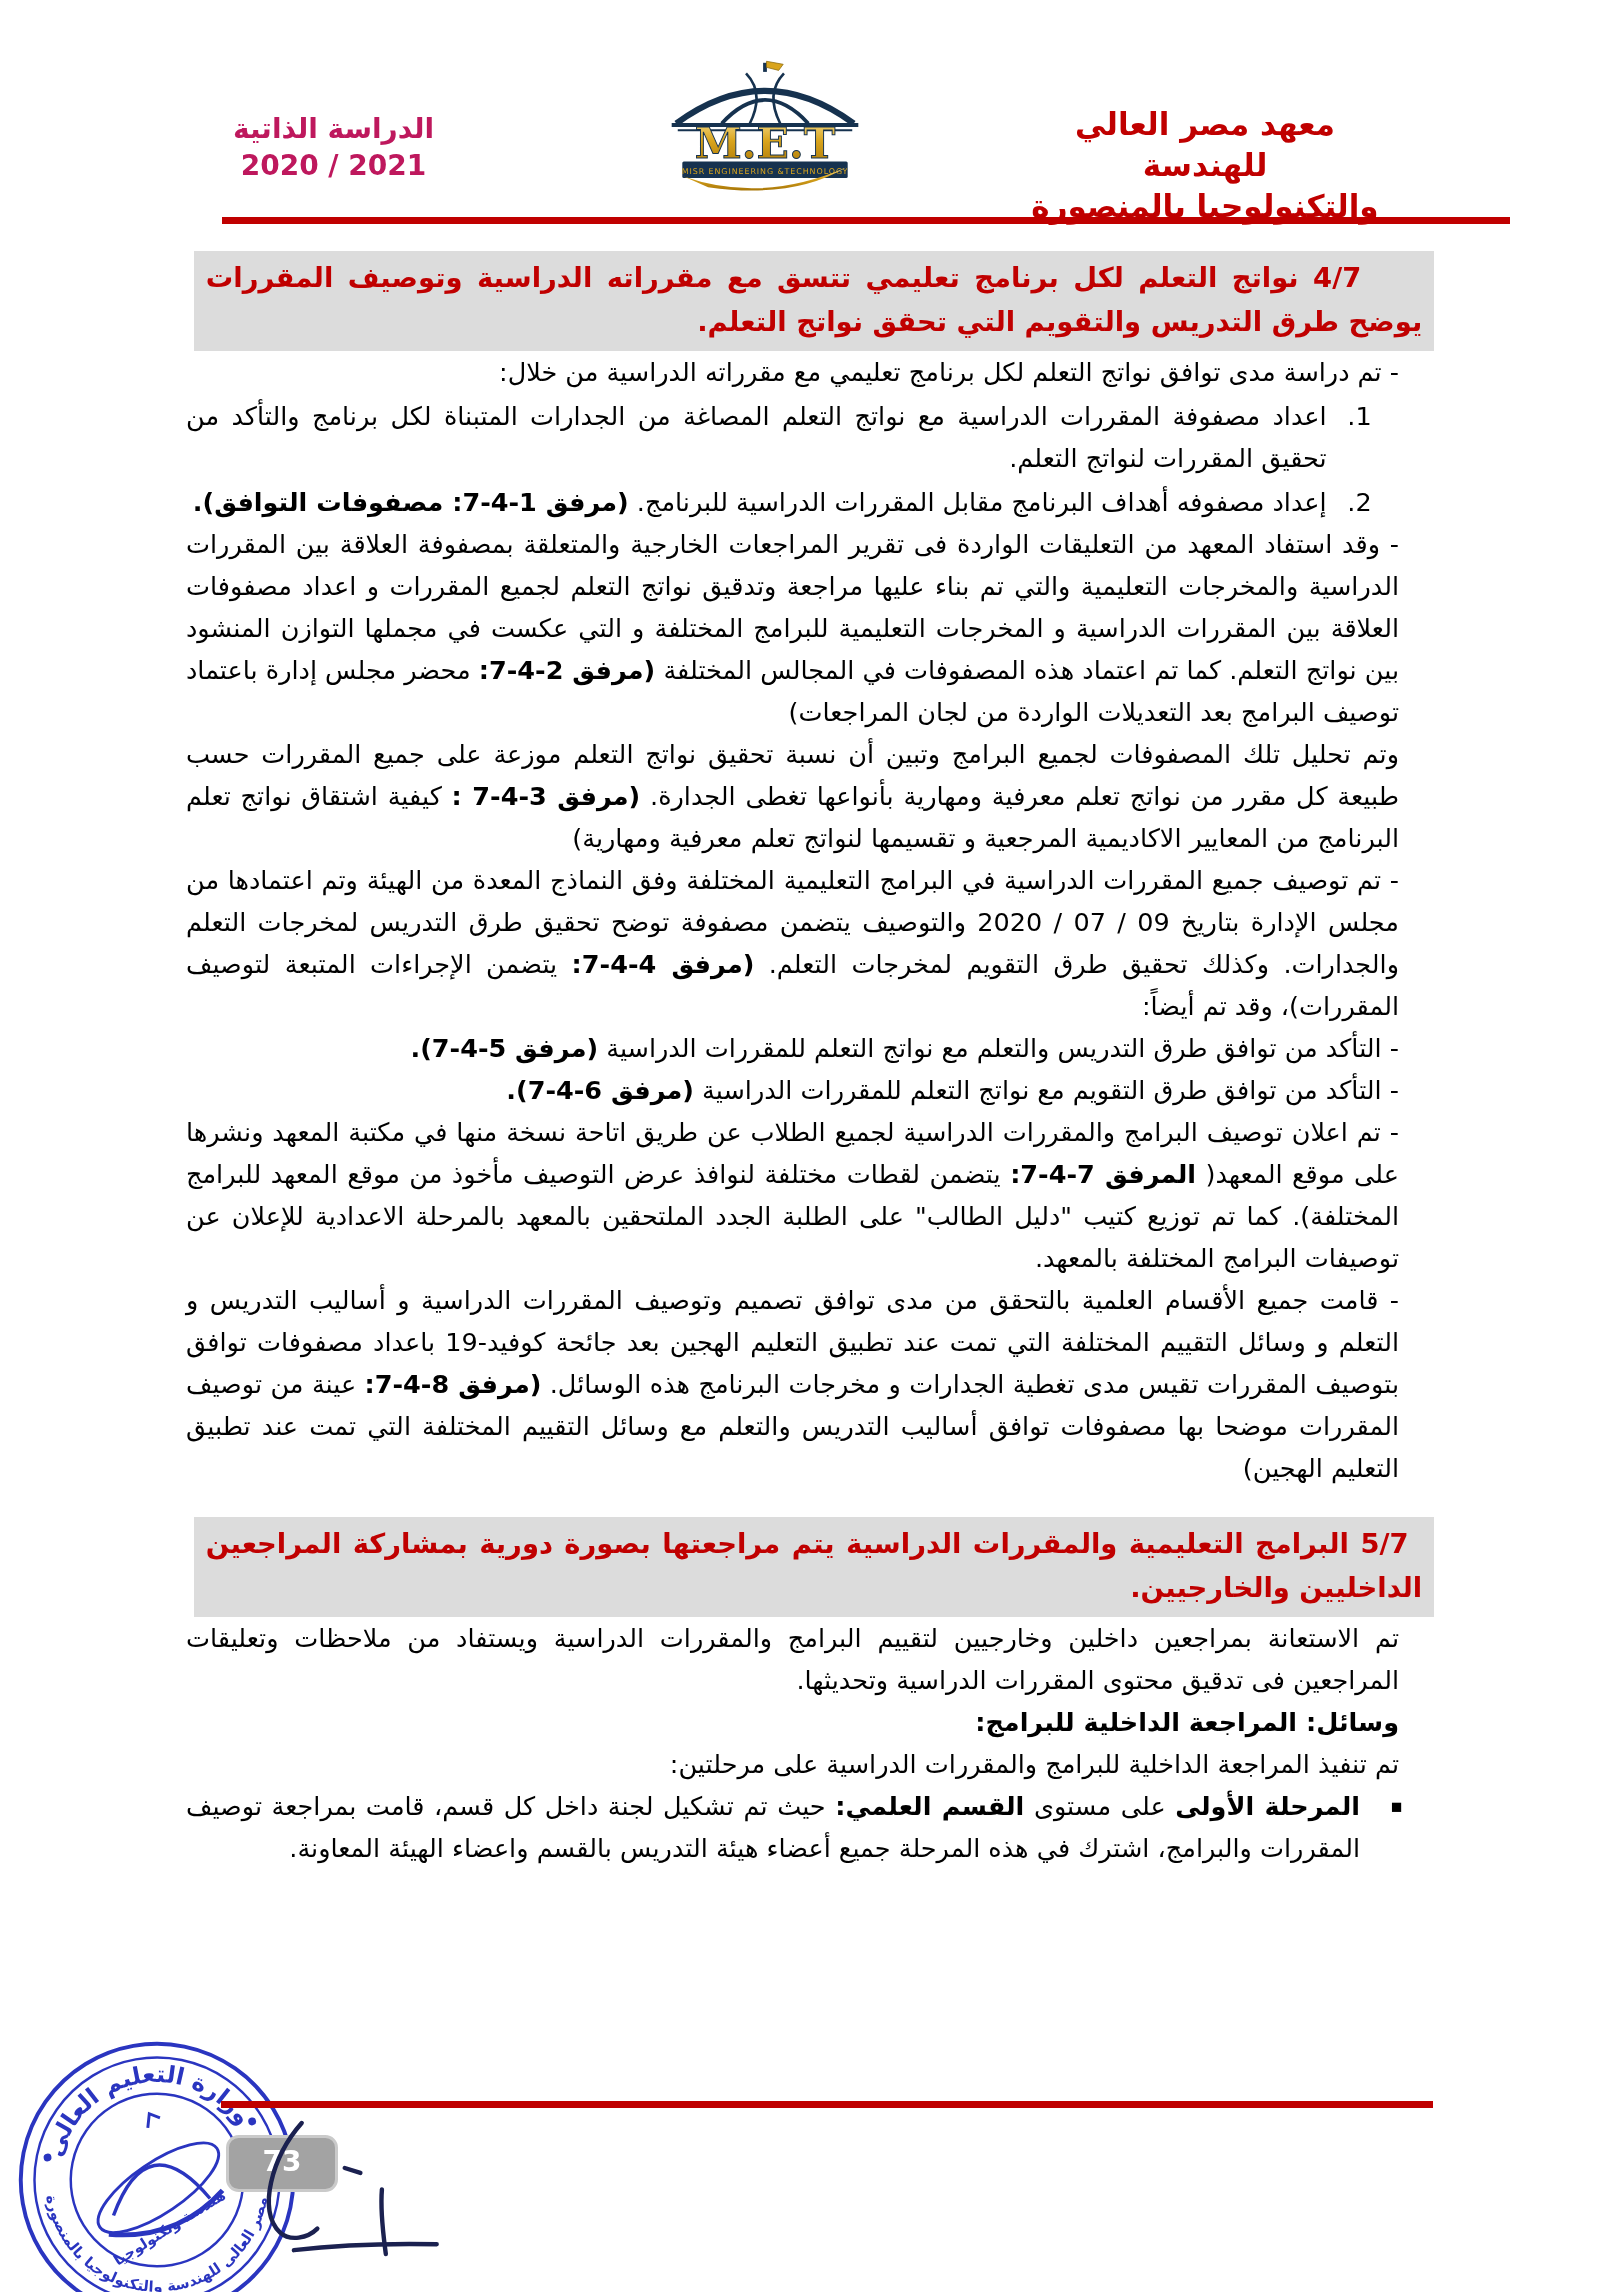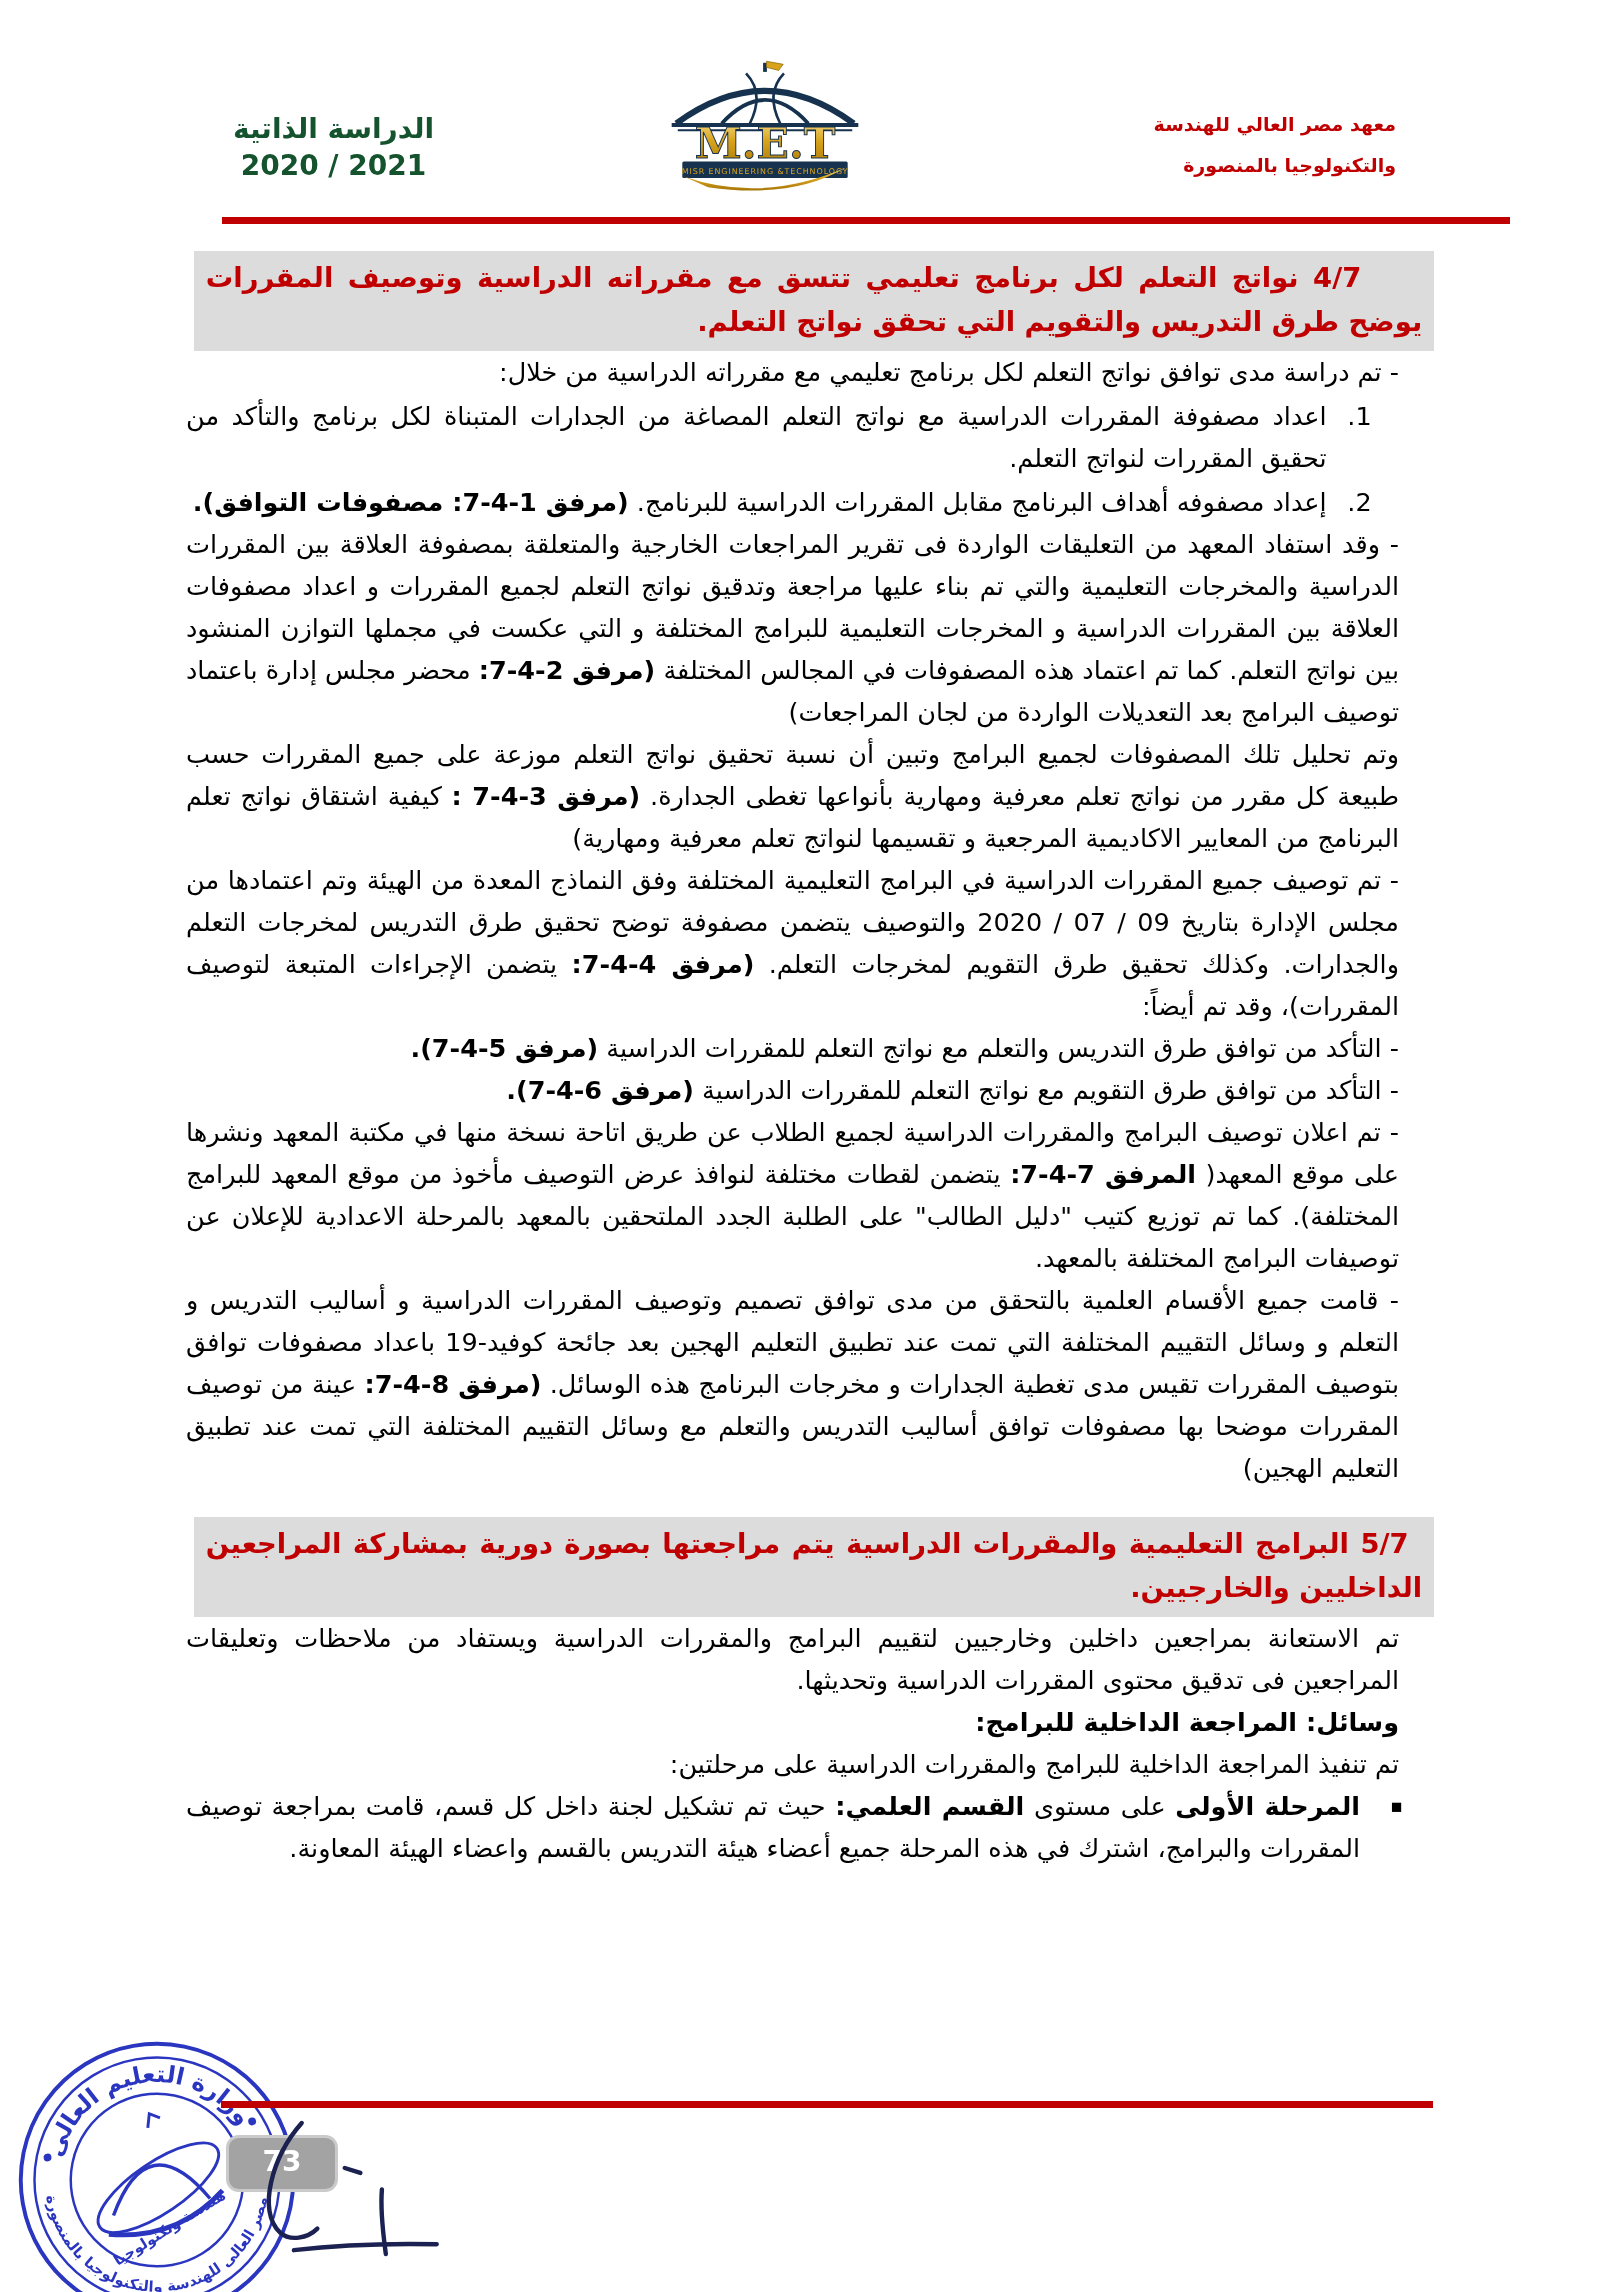--- a/index.html
+++ b/index.html
@@ -5,27 +5,27 @@
   * { margin:0; padding:0; box-sizing:border-box; }
   html,body { background:#888; }
   .page {
     position:relative; width:1621px; height:2293px; margin:0 auto;
     background:#ffffff; overflow:hidden;
     font-family:"DejaVu Sans", sans-serif; color:#000;
   }
   
   .hdr-left {
     position:absolute; left:221px; top:110px; width:225px;
-    direction:rtl; text-align:center; color:#14532d; font-weight:bold;
+    direction:rtl; text-align:center; color:#be185d; font-weight:bold;
     font-size:28px; line-height:37px;
   }
   .hdr-right {
     position:absolute; left:1014px; top:104px; width:382px;
-    direction:rtl; text-align:right; color:#C00000; font-weight:bold;
-    font-size:19px; line-height:41px;
+    direction:rtl; text-align:center; color:#C00000; font-weight:bold;
+    font-size:31px; line-height:41px;
   }
   .logo { position:absolute; left:655px; top:35px; width:220px; height:180px; }
   .rule { position:absolute; background:#C00000; height:6.9px; }
   .rule-top  { left:222px; top:217px;  width:1288px; }
   .rule-bot  { left:221px; top:2101px; width:1212px; }
   
   .content {
     position:absolute; top:251px; left:186px; right:222px;
     direction:rtl; text-align:justify;
     font-size:25.5px; line-height:42px;

